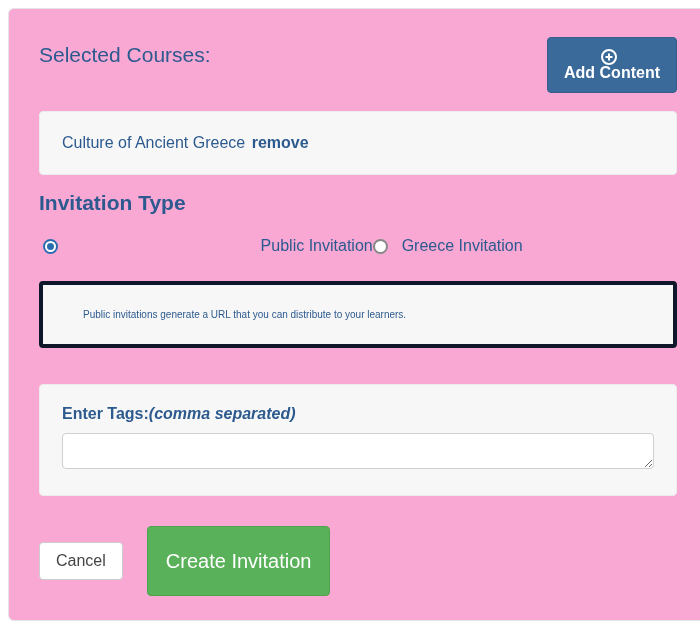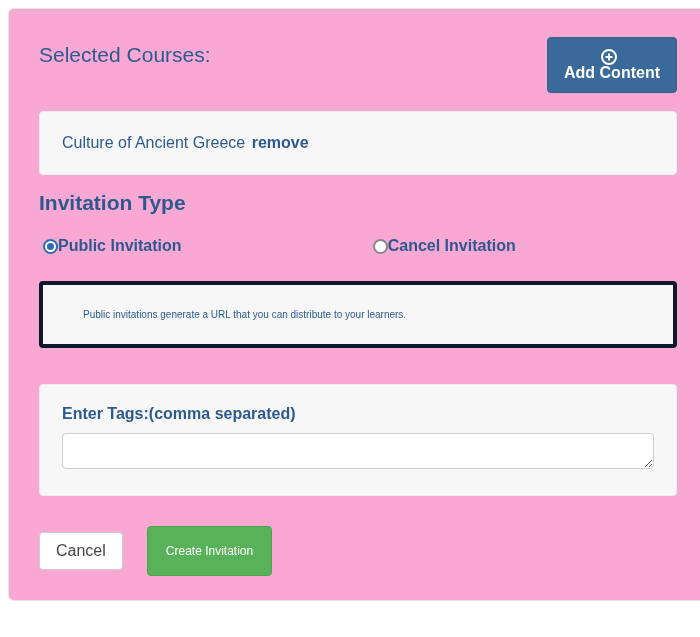--- a/index.html
+++ b/index.html
@@ -77,23 +77,25 @@
     }
     .radio-row {
       display: flex;
       gap: 0;
       margin-bottom: 26px;
       padding-left: 4px;
     }
     .radio-group {
       display: flex;
       align-items: center;
-      color: #2c5a8f;
-      font-size: 16px;
-      font-weight: 700;
+      gap: 14px;
+      color: #2c5a8f;
+      font-size: 16px;
+      font-weight: 400;
+      justify-content: space-between;
     }
     .radio-group:first-child { flex: 0 0 52%; }
     .radio {
       width: 15px; height: 15px;
       border-radius: 50%;
       border: 2px solid #2b6cb0;
       display: inline-flex;
       align-items: center;
       justify-content: center;
       cursor: pointer;
@@ -119,21 +121,21 @@
       border-radius: 4px;
       padding: 20px 22px 22px 22px;
       margin-bottom: 30px;
     }
     .tags-label-row {
       color: #2c5a8f;
       font-size: 16px;
       margin-bottom: 10px;
     }
     .tags-label-strong { font-weight: 700; }
-    .tags-label-hint { font-weight: 700; }
+    .tags-label-hint { font-style: italic; font-weight: 700; }
     .tags-input {
       width: 100%;
       height: 36px;
       border: 1px solid #cfcfcf;
       border-radius: 4px;
       background: #fff;
       padding: 6px 10px;
       font-size: 15px;
       color: #333;
       resize: horizontal;
@@ -149,22 +151,22 @@
       border: 1px solid #ccc;
       color: #444;
       padding: 10px 16px;
       font-size: 16px;
       border-radius: 4px;
     }
     .btn-success {
       background: #59b159;
       border: 1px solid #4ca54c;
       color: #fff;
-      padding: 18px 18px;
-      font-size: 12px;
+      padding: 24px 18px;
+      font-size: 20px;
       border-radius: 4px;
       text-align: right;
     }
   </style>
 </head>
 <body>
 
 <div class="panel">
 
   <div class="top-row">
@@ -192,21 +194,21 @@
 
   <div class="radio-row">
     <label class="radio-group">
       <span class="radio">
           <span class="dot"></span>
         </span>
       <span>Public Invitation</span>
     </label>
     <label class="radio-group">
       <span class="radio unchecked"></span>
-      <span>Cancel Invitation</span>
+      <span>Greece Invitation</span>
     </label>
   </div>
 
   <div class="desc-well">Public invitations generate a URL that you can distribute to your learners.</div>
 
   <div class="tags-well">
     <div class="tags-label-row">
       <span class="tags-label-strong">Enter Tags:</span><span class="tags-label-hint">(comma separated)</span>
     </div>
     <textarea class="tags-input" rows="1" value="" style=""></textarea>

